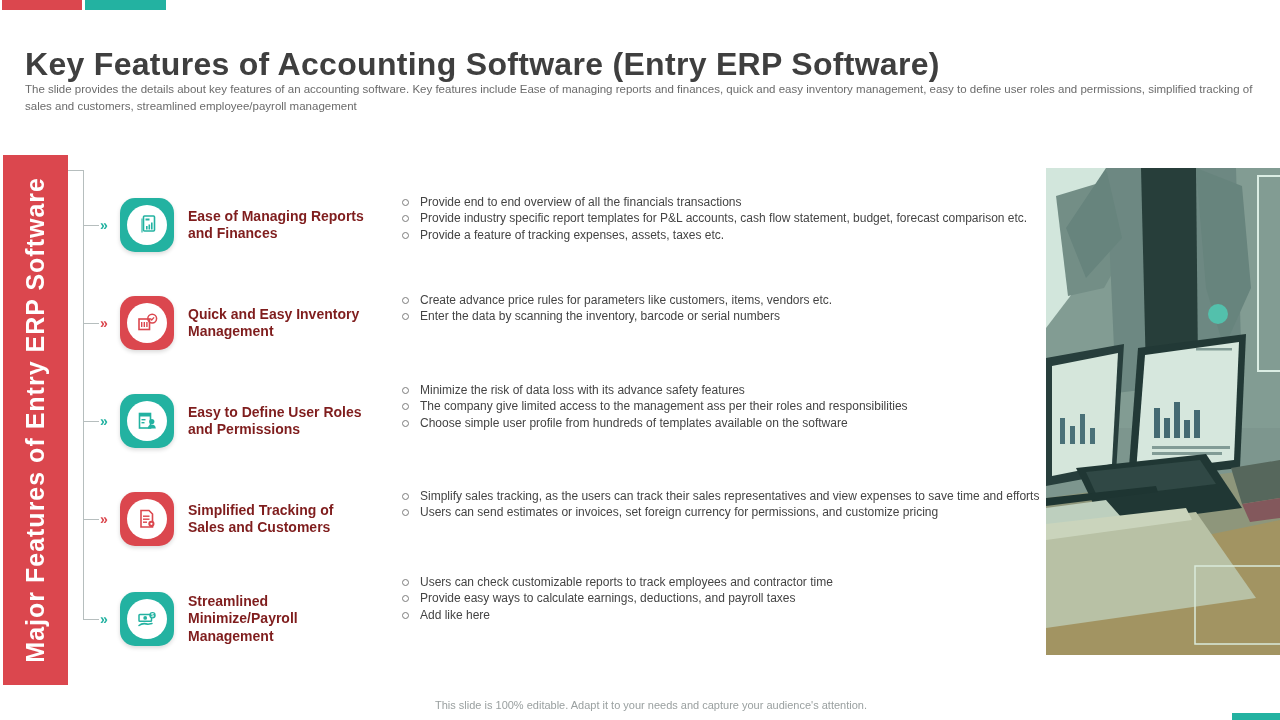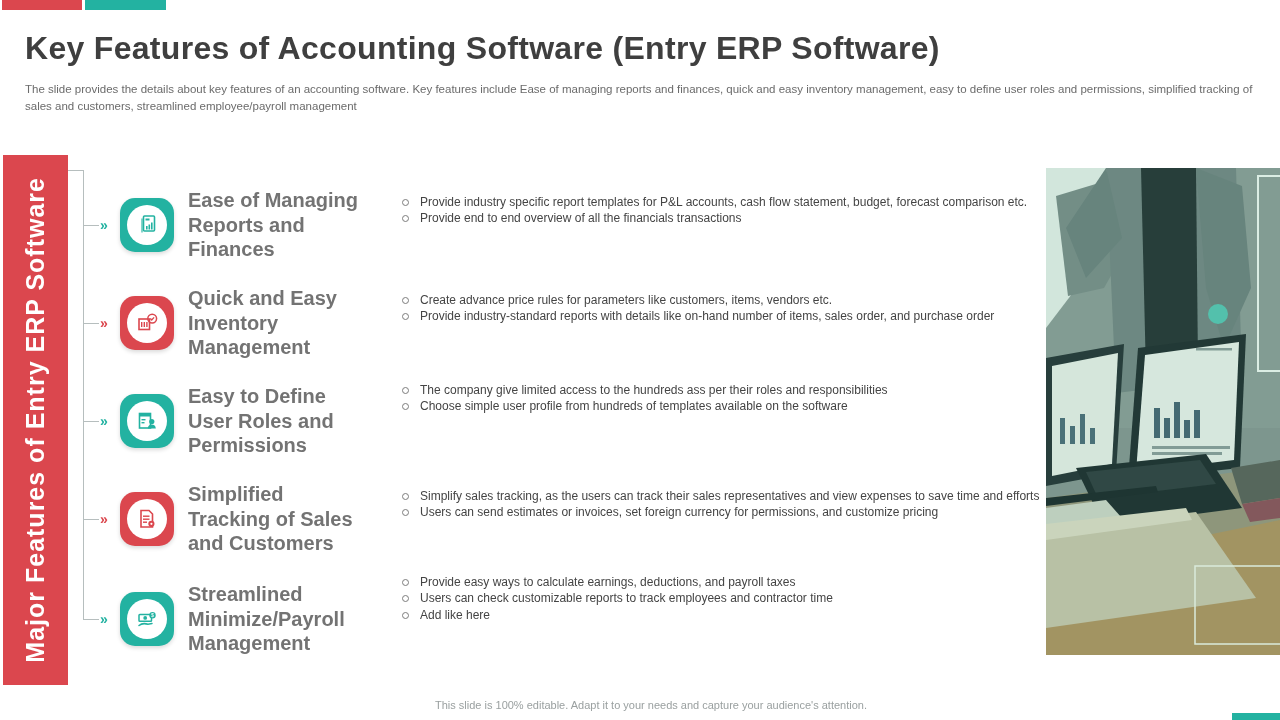--- a/index.html
+++ b/index.html
@@ -5,21 +5,21 @@
   html,body{margin:0;padding:0;}
   body{
     width:1280px;height:720px;position:relative;overflow:hidden;
     background:#ffffff;font-family:"Liberation Sans",sans-serif;
     --red:#DB474E;--teal:#23B2A1;
   }
   
   .bar-red{position:absolute;left:2px;top:0;width:80px;height:10px;background:var(--red);}
   .bar-teal{position:absolute;left:85px;top:0;width:81px;height:10px;background:var(--teal);}
   
-  .title{position:absolute;left:25px;top:30px;width:1100px;font-size:32px;font-weight:bold;
+  .title{position:absolute;left:25px;top:46px;width:1100px;font-size:32px;font-weight:bold;
     color:#3f3f3f;letter-spacing:.3px;}
   .subtitle{position:absolute;left:25px;top:81px;width:1232px;font-size:11.5px;line-height:1.45;
     color:#6b6b6b;}
   
   .sidebar{position:absolute;left:3px;top:155px;width:65px;height:530px;background:var(--red);
     display:flex;align-items:center;justify-content:center;}
   .sidebar span{writing-mode:vertical-rl;transform:rotate(180deg);white-space:nowrap;
     color:#ffffff;font-size:25px;font-weight:bold;letter-spacing:1px;}
   
   .v-line{position:absolute;left:83px;top:170px;width:1px;height:449px;background:#b6bebe;}
@@ -37,21 +37,21 @@
   .feature-row.red .chevron{color:var(--red);}
   .icon-box{position:absolute;left:120px;width:54px;height:54px;border-radius:15px;
     display:flex;align-items:center;justify-content:center;box-shadow:0 2px 4px rgba(0,0,0,.15);}
   .row-1 .icon-box,.row-2 .icon-box,.row-4 .icon-box{top:8px;}
   .row-3 .icon-box{top:16px;} .row-5 .icon-box{top:24px;}
   .feature-row.teal .icon-box{background:var(--teal);color:var(--teal);}
   .feature-row.red .icon-box{background:var(--red);color:var(--red);}
   .icon-circle{width:40px;height:40px;border-radius:50%;background:#ffffff;
     display:flex;align-items:center;justify-content:center;}
   .title-col{position:absolute;left:188px;width:178px;height:54px;display:flex;align-items:center;
-    font-size:20px;font-weight:bold;line-height:1.22;color:#737373;}
+    font-size:14px;font-weight:bold;line-height:1.22;color:#7f1d1d;}
   .row-1 .title-col,.row-2 .title-col,.row-4 .title-col{top:8px;}
   .row-3 .title-col{top:16px;} .row-5 .title-col{top:24px;}
   ul.bullets{position:absolute;left:400px;width:640px;margin:0;padding:0;list-style:none;
     font-size:12px;line-height:1.36;color:#444444;}
   .row-1 ul.bullets,.row-2 ul.bullets,.row-3 ul.bullets,.row-4 ul.bullets{top:4px;}
   .row-5 ul.bullets{top:6px;}
   ul.bullets li{position:relative;padding-left:20px;margin-bottom:0;}
   ul.bullets li::before{content:"";position:absolute;left:2px;top:5px;width:5px;height:5px;
     border:1px solid #7d7d7d;border-radius:50%;}
   
@@ -89,22 +89,23 @@
             <rect x="6" y="5.5" width="2" height="14" fill="currentColor" opacity=".55"></rect>
             <rect x="10.5" y="5.5" width="4" height="2" fill="currentColor"></rect>
             <rect x="11" y="13" width="1.6" height="3.5" fill="currentColor"></rect>
             <rect x="13.5" y="11.5" width="1.6" height="5" fill="currentColor"></rect>
             <rect x="16" y="9.5" width="1.6" height="7" fill="currentColor"></rect>
           </svg>
         </div>
     </div>
     <div class="title-col">Ease of Managing Reports and Finances</div>
     <ul class="bullets">
+        <li>Provide end to end overview of all the financials transactions</li>
         <li>Provide industry specific report templates for P&amp;L accounts, cash flow statement, budget, forecast comparison etc.</li>
-        <li>Provide end to end overview of all the financials transactions</li>
+        <li>Provide a feature of tracking expenses, assets, taxes etc.</li>
       </ul>
   </div>
 
   <div class="feature-row row-2 red">
     <div class="branch"></div>
     <span class="chevron">»</span>
     <div class="icon-box">
       <div class="icon-circle">
           <svg width="24" height="24" viewBox="0 0 24 24">
             <rect x="4" y="8" width="10.5" height="10.5" fill="none" stroke="currentColor" stroke-width="1.6"></rect>
@@ -112,42 +113,43 @@
             <rect x="8.6" y="11" width="1.4" height="5" fill="currentColor"></rect>
             <rect x="11.2" y="11" width="1.4" height="5" fill="currentColor"></rect>
             <circle cx="17.2" cy="7.6" r="4.4" fill="none" stroke="currentColor" stroke-width="1.5"></circle>
             <path d="M15.3 7.6 l1.4 1.4 l2.4-2.6" fill="none" stroke="currentColor" stroke-width="1.4"></path>
           </svg>
         </div>
     </div>
     <div class="title-col">Quick and Easy Inventory Management</div>
     <ul class="bullets">
         <li>Create advance price rules for parameters like customers, items, vendors etc.</li>
-        <li>Provide industry-standard reports with details like on-hand number of items, sales order, and purchase order</li>
+        <li>Enter the data by scanning the inventory, barcode or serial numbers</li>
       </ul>
   </div>
 
   <div class="feature-row row-3 teal">
     <div class="branch"></div>
     <span class="chevron">»</span>
     <div class="icon-box">
       <div class="icon-circle">
           <svg width="24" height="24" viewBox="0 0 24 24">
             <rect x="4.5" y="4.5" width="11" height="14.5" fill="none" stroke="currentColor" stroke-width="1.6"></rect>
             <rect x="4.5" y="4.5" width="11" height="3" fill="currentColor"></rect>
             <rect x="6.5" y="10" width="4" height="1.4" fill="currentColor"></rect>
             <rect x="6.5" y="13" width="3" height="1.4" fill="currentColor"></rect>
             <circle cx="16.8" cy="12.5" r="2.6" fill="currentColor"></circle>
             <path d="M12.8 19.5 c0-2.4 1.8-4 4-4 s4 1.6 4 4 Z" fill="currentColor"></path>
           </svg>
         </div>
     </div>
     <div class="title-col">Easy to Define User Roles and Permissions</div>
     <ul class="bullets">
-        <li>The company give limited access to the hundreds ass per their roles and responsibilities</li>
+        <li>Minimize the risk of data loss with its advance safety features</li>
+        <li>The company give limited access to the management ass per their roles and responsibilities</li>
         <li>Choose simple user profile from hundreds of templates available on the software</li>
       </ul>
   </div>
 
   <div class="feature-row row-4 red">
     <div class="branch"></div>
     <span class="chevron">»</span>
     <div class="icon-box">
       <div class="icon-circle">
           <svg width="24" height="24" viewBox="0 0 24 24">
@@ -176,22 +178,22 @@
             <rect x="4" y="7.5" width="12.5" height="6.8" rx="0.8" fill="none" stroke="currentColor" stroke-width="1.5"></rect>
             <circle cx="10.2" cy="10.9" r="1.9" fill="currentColor"></circle>
             <circle cx="17.5" cy="8.3" r="3.2" fill="currentColor"></circle>
             <text x="17.5" y="10.1" font-size="4.6" text-anchor="middle" fill="#ffffff" font-family="Liberation Sans,sans-serif" font-weight="bold">$</text>
             <path d="M4 18.5 c3-2.5 6-2.2 9-1.2 l4-0.8" fill="none" stroke="currentColor" stroke-width="1.5" stroke-linecap="round"></path>
           </svg>
         </div>
     </div>
     <div class="title-col">Streamlined Minimize/Payroll Management</div>
     <ul class="bullets">
+        <li>Users can check customizable reports to track employees and contractor time</li>
         <li>Provide easy ways to calculate earnings, deductions, and payroll taxes</li>
-        <li>Users can check customizable reports to track employees and contractor time</li>
         <li>Add like here</li>
       </ul>
   </div>
 </div>
 
 <div class="photo">
   <svg width="234" height="487" viewBox="0 0 234 487" preserveAspectRatio="none">
     <rect width="234" height="487" fill="#87948d"></rect>
     <rect width="234" height="260" fill="#8d9a92"></rect>
     <polygon points="0,0 100,0 32,118 0,160" fill="#e6ece4"></polygon>

